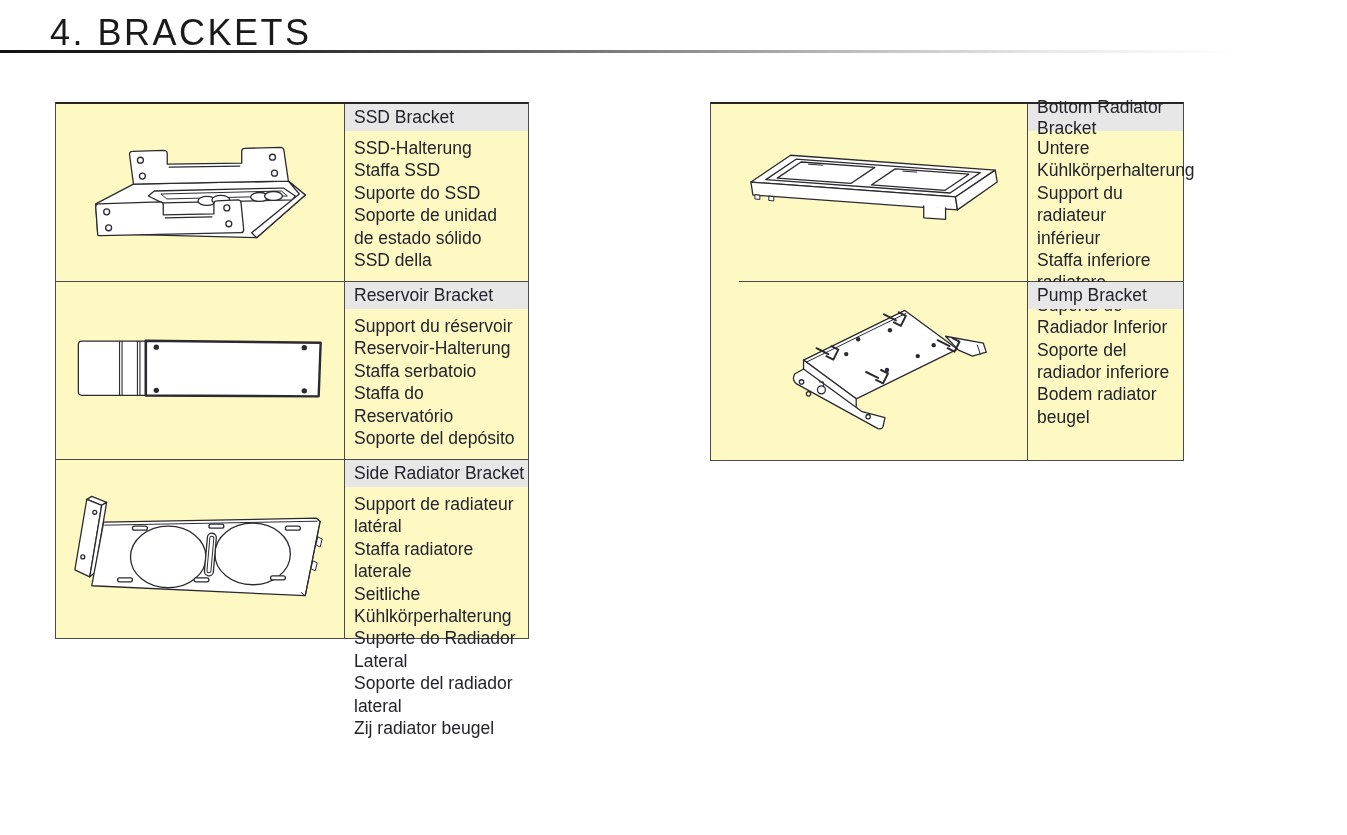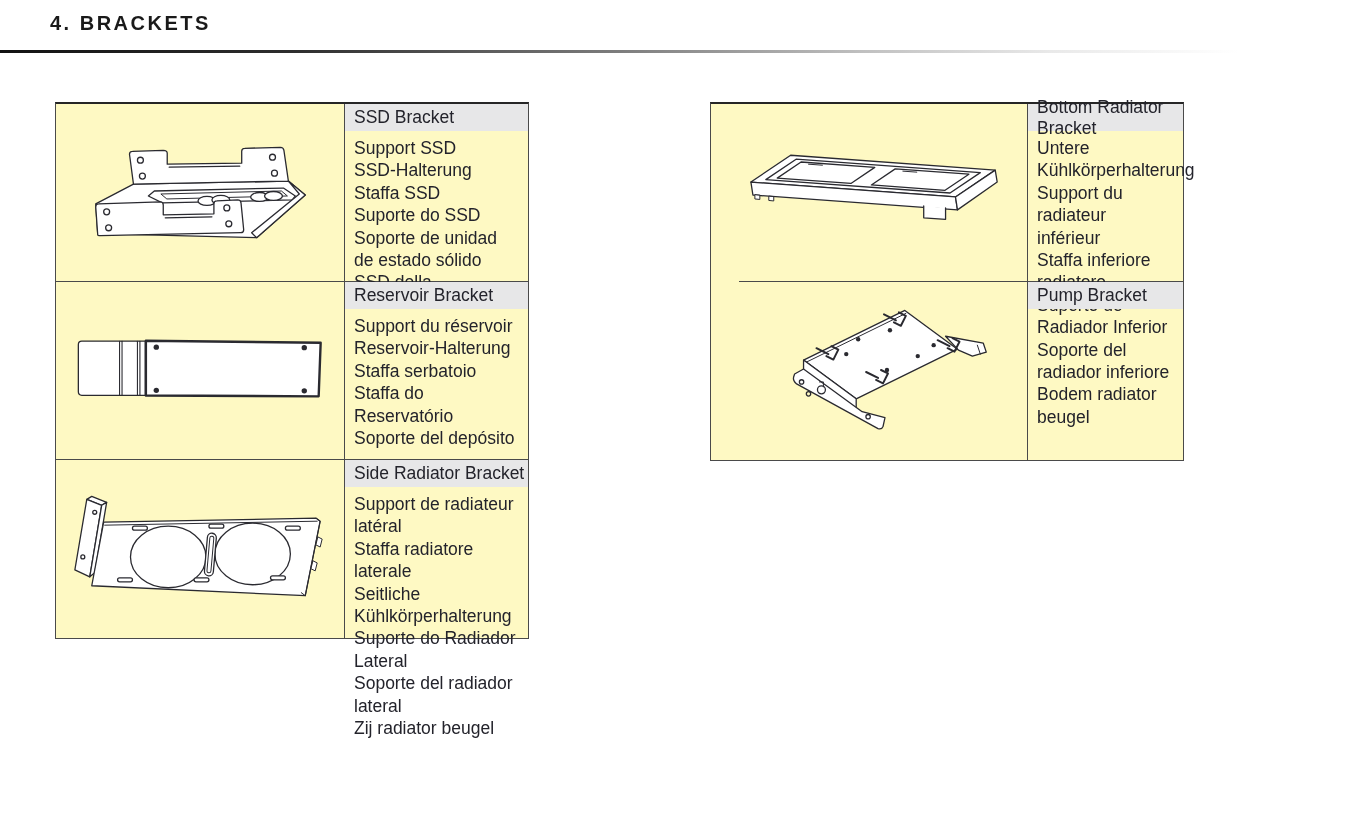--- a/index.html
+++ b/index.html
@@ -9,22 +9,22 @@
     height: 835px;
     background: #ffffff;
     font-family: "Liberation Sans", sans-serif;
     overflow: hidden;
     position: relative;
   }
   .page-title {
     position: absolute;
     left: 50px;
     top: 12px;
-    font-size: 20px;
-    font-weight: 700;
+    font-size: 36px;
+    font-weight: 400;
     letter-spacing: 2.5px;
     color: #1a1a1a;
     white-space: nowrap;
   }
   .title-rule {
     position: absolute;
     left: 0;
     top: 50px;
     width: 1347px;
     height: 3px;
@@ -116,21 +116,20 @@
           <circle cx="51" cy="107" r="3"></circle>
           <circle cx="53" cy="123" r="3"></circle>
           <circle cx="172" cy="103" r="3"></circle>
           <circle cx="174" cy="119" r="3"></circle>
         </g>
       </svg>
     </div>
     <div class="text-cell">
       <div class="cell-header">SSD Bracket</div>
       <div class="translations">
-        <div>Support SSD</div>
         <div>SSD-Halterung</div>
         <div>Staffa SSD</div>
         <div>Suporte do SSD</div>
         <div>Soporte de unidad de estado sólido</div>
         <div>SSD della</div>
       </div>
     </div>
   </div>
 
   <div class="bracket-row">

